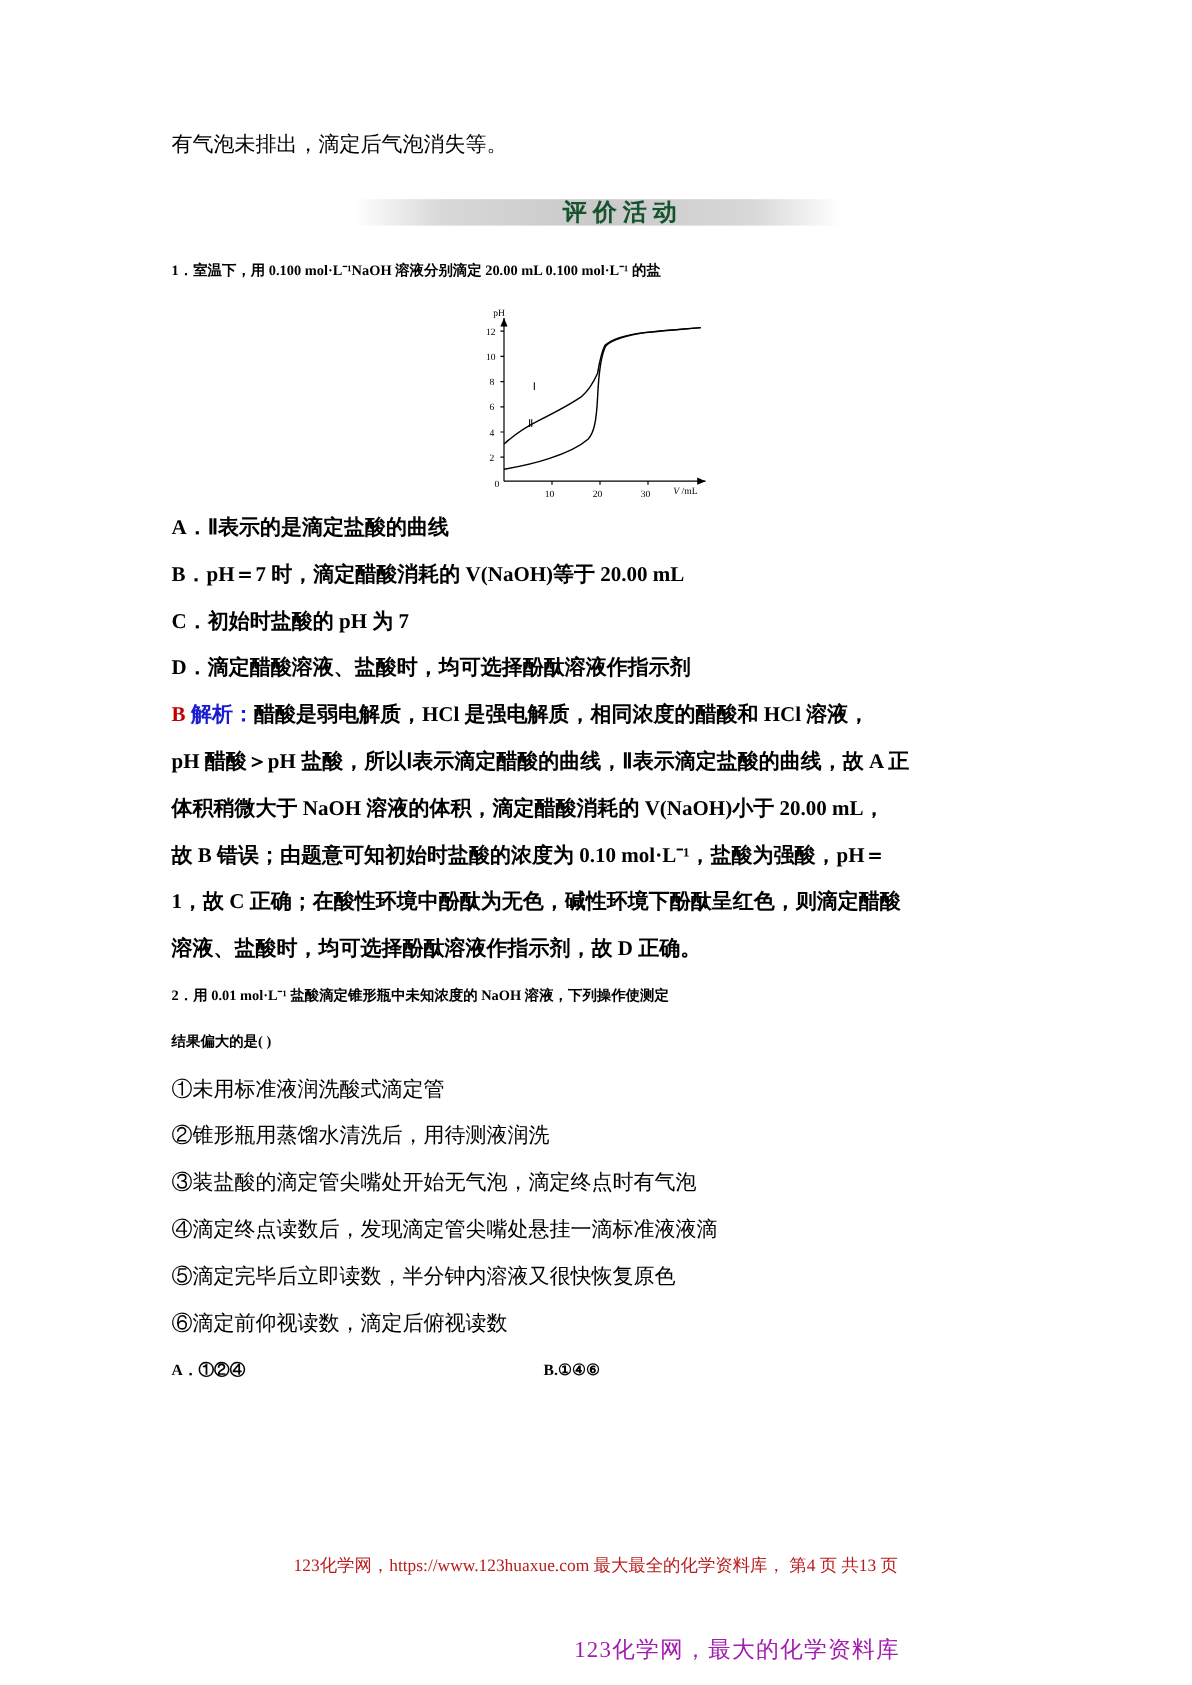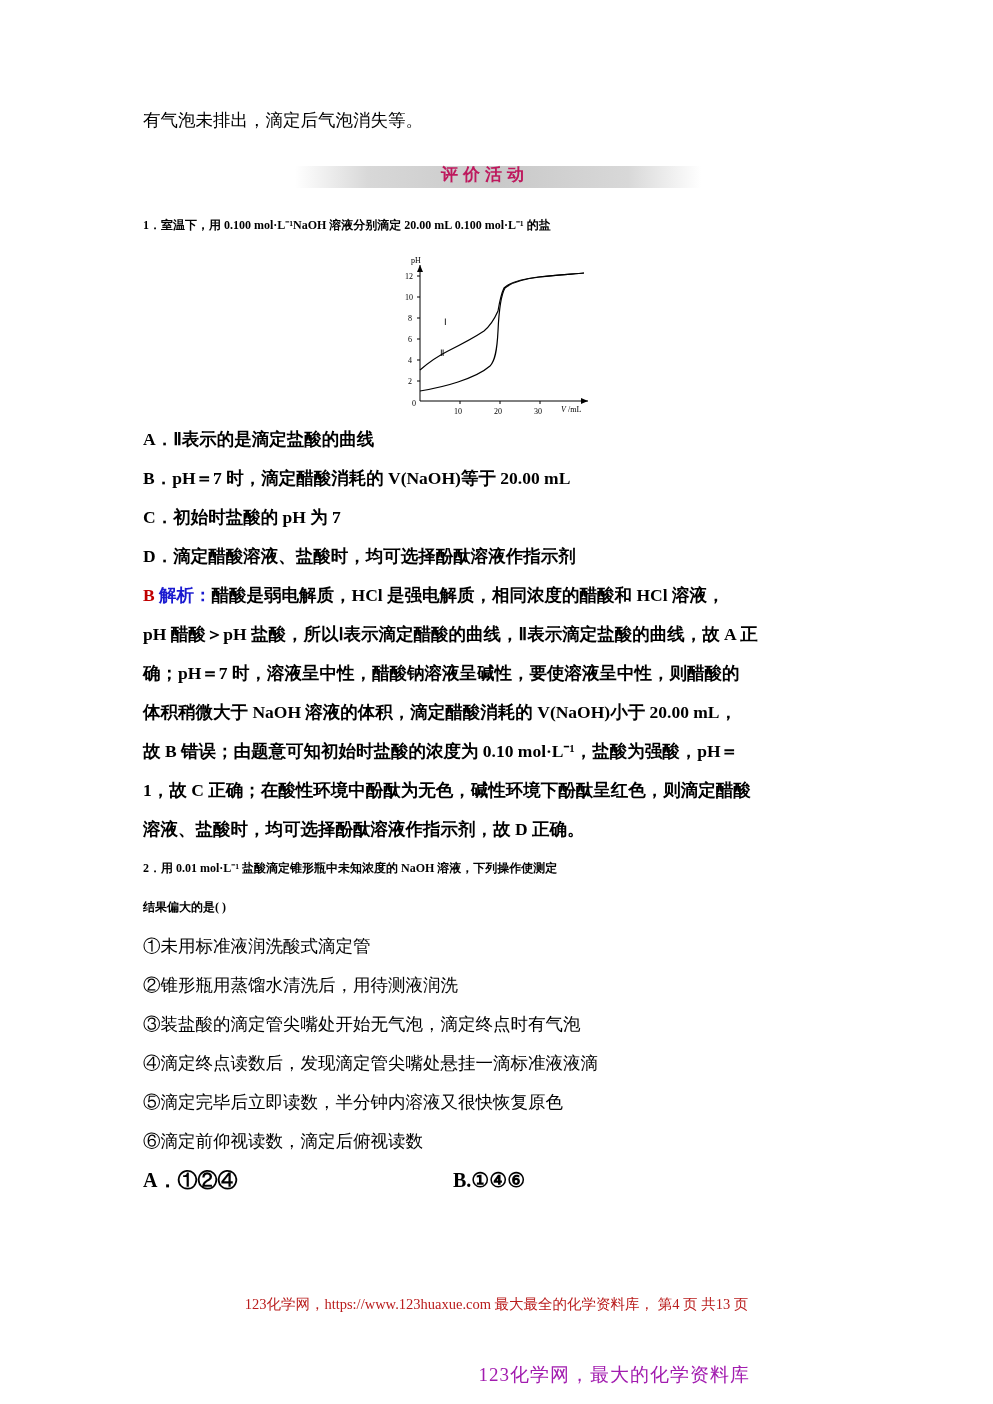--- a/index.html
+++ b/index.html
@@ -42,26 +42,26 @@
   .banner-bar {
     position: absolute;
     left: 152px;
     top: 12px;
     width: 406px;
     height: 22px;
     background: linear-gradient(to right, #ffffff 0%, #d8d8d8 18%, #c9c9c9 50%, #d8d8d8 82%, #ffffff 100%);
   }
   .banner-text {
     position: absolute;
-    left: 288px;
+    left: 316px;
     top: 6px;
-    font-size: 17px;
+    font-size: 20px;
     font-weight: bold;
     letter-spacing: 5px;
-    color: #be185d;
+    color: #14532d;
     background: transparent;
     padding: 3px 10px;
   }
   
   .qline {
     font-size: 12px;
     line-height: 39px;
     font-weight: bold;
   }
   .qline-normal {
@@ -95,21 +95,21 @@
     margin: 6px 0 4px 0;
   }
   .chart-box {
     position: relative;
     width: 200px;
     height: 165px;
   }
   
   .opt-row {
     display: flex;
-    font-size: 20px;
+    font-size: 13px;
     line-height: 39px;
     font-weight: bold;
     align-items: center;
   }
   .opt-col-a { width: 310px; }
   
   .footer {
     position: absolute;
     left: 0;
     top: 1295px;
@@ -199,21 +199,20 @@
       <div class="opt">A．Ⅱ表示的是滴定盐酸的曲线</div>
       <div class="opt">B．pH＝7 时，滴定醋酸消耗的 V(NaOH)等于 20.00 mL</div>
       <div class="opt">C．初始时盐酸的 pH 为 7</div>
       <div class="opt">D．滴定醋酸溶液、盐酸时，均可选择酚酞溶液作指示剂</div>
 
       <div class="exp">
         <span class="ans-letter">B</span>
         <span class="jiexi">解析：</span><span>醋酸是弱电解质，HCl 是强电解质，相同浓度的醋酸和 HCl 溶液，</span>
       </div>
       <div class="exp">pH 醋酸＞pH 盐酸，所以Ⅰ表示滴定醋酸的曲线，Ⅱ表示滴定盐酸的曲线，故 A 正</div>
-      <div class="exp">确；pH＝7 时，溶液呈中性，醋酸钠溶液呈碱性，要使溶液呈中性，则醋酸的</div>
       <div class="exp">体积稍微大于 NaOH 溶液的体积，滴定醋酸消耗的 V(NaOH)小于 20.00 mL，</div>
       <div class="exp">故 B 错误；由题意可知初始时盐酸的浓度为 0.10 mol·L⁻¹，盐酸为强酸，pH＝</div>
       <div class="exp">1，故 C 正确；在酸性环境中酚酞为无色，碱性环境下酚酞呈红色，则滴定醋酸</div>
       <div class="exp">溶液、盐酸时，均可选择酚酞溶液作指示剂，故 D 正确。</div>
     </div>
 
     <div>
       <div class="qline">
         <span>2</span><span>．用 0.01 mol·L⁻¹ 盐酸滴定锥形瓶中未知浓度的 NaOH 溶液，下列操作使测定</span>
       </div>

